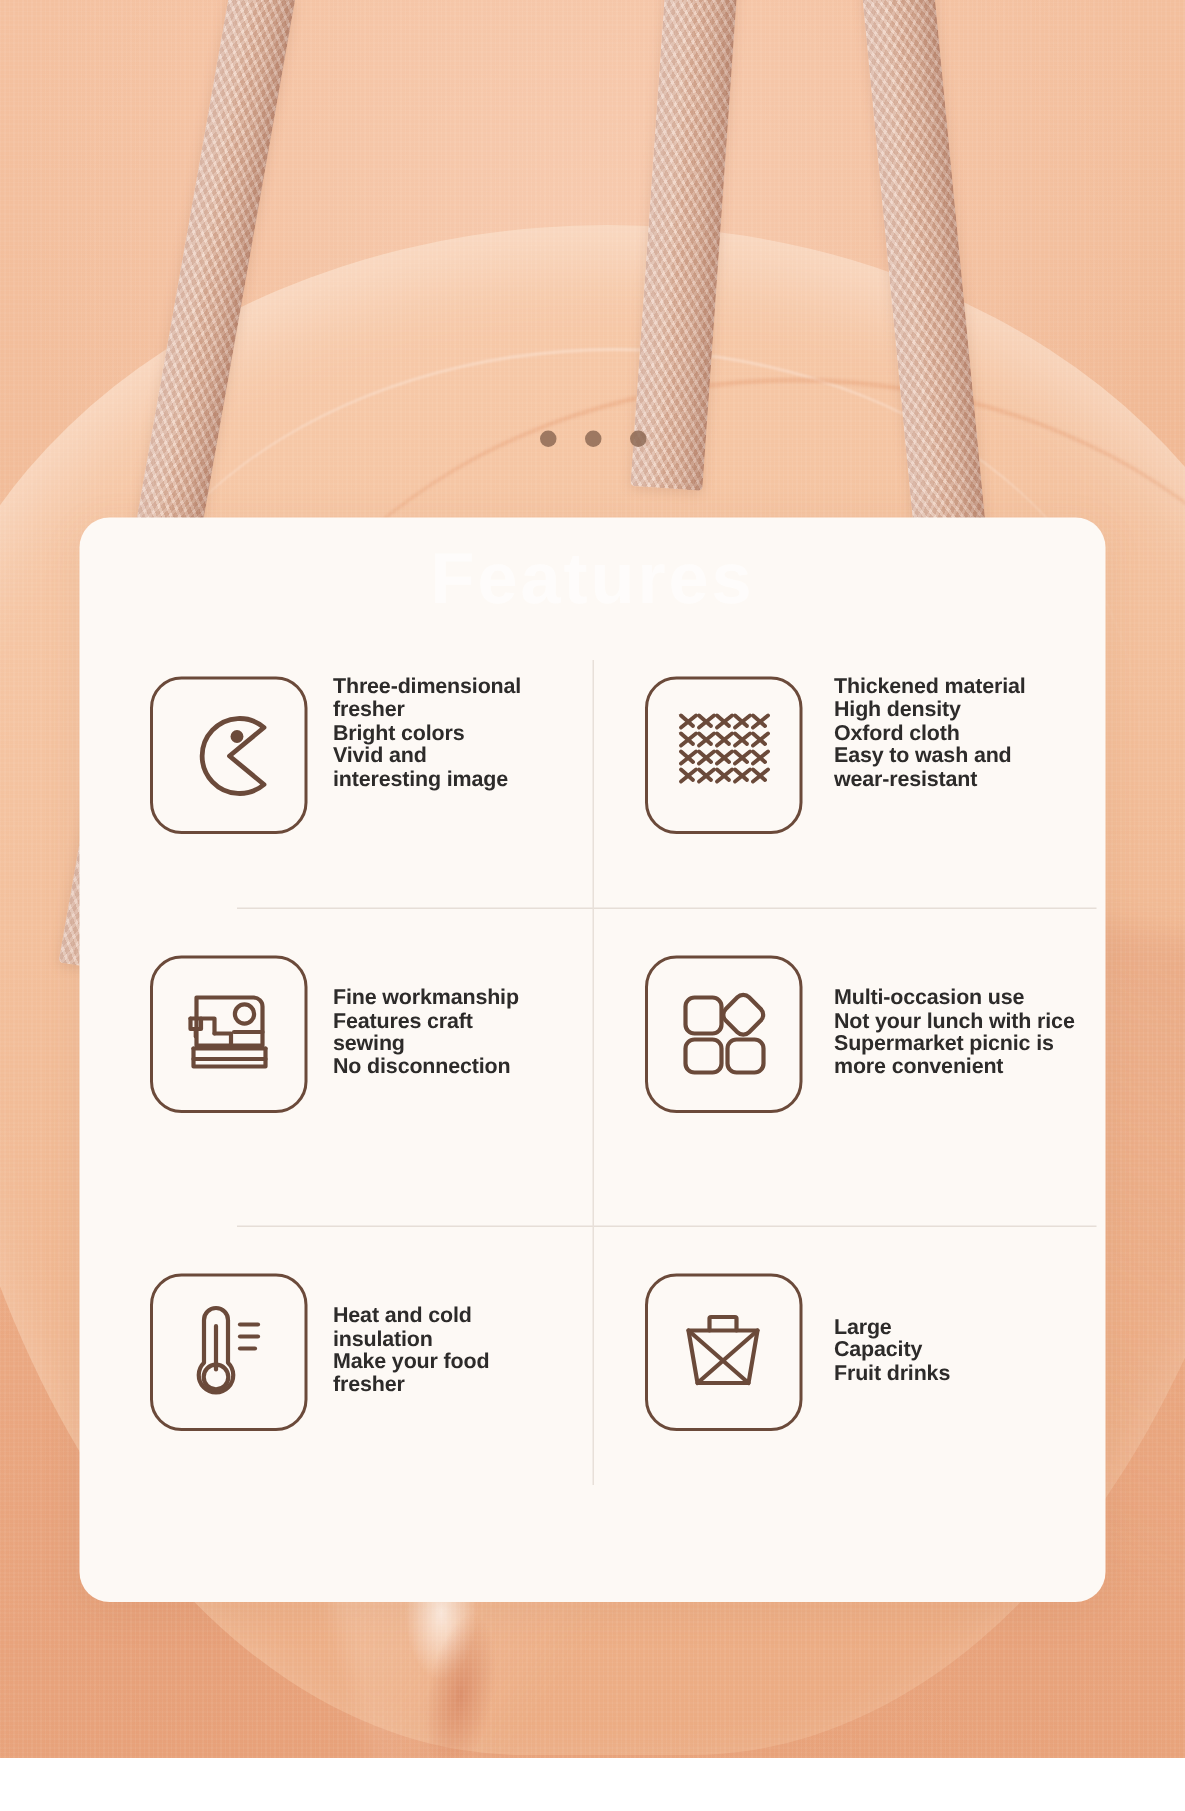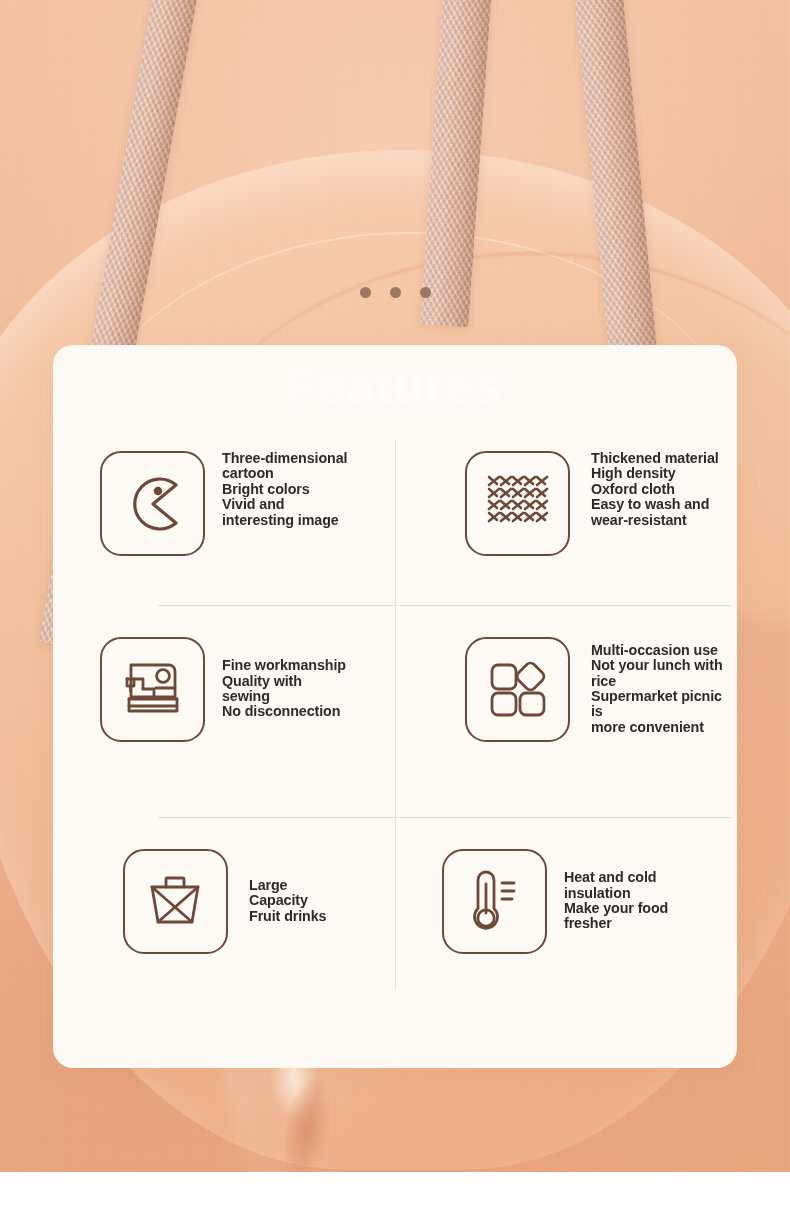--- a/index.html
+++ b/index.html
@@ -119,21 +119,21 @@
     display:grid;
     grid-template-columns:1fr 1fr;
     grid-template-rows:166px 212px 212px;
   }
   .cell{
     display:flex;align-items:center;
     padding:0 0 0 47px;
     box-sizing:border-box;
     position:relative;
   }
-  .cell.col-right{padding-left:70px;}
+  .cell.col-right{padding-left:35px;}
   .cell.r1{align-items:flex-start;padding-top:34px;}
 
   .icon-box{
     width:101px;height:101px;flex:0 0 101px;
     border:2px solid #6b4staticcolor;
     border:2px solid #6b4a3a;
     border-radius:21px;
     display:flex;align-items:center;justify-content:center;
     background:transparent;
   }
@@ -197,21 +197,21 @@
     <div class="grid">
 
       <div class="cell r1">
         <div class="icon-box">
           <svg width="64" height="64" viewBox="0 0 64 64" fill="none" stroke="#6b4a3a" stroke-width="3.2" stroke-linecap="round" stroke-linejoin="round">
             <path d="M55 13 A25 25 0 1 0 55 51 L32 32 Z"></path>
             <circle cx="37" cy="19" r="4.3" fill="#6b4a3a" stroke="none"></circle>
           </svg>
         </div>
         <div class="feature-text">Three-dimensional
-cartoon
+fresher
 Bright colors
 Vivid and
 interesting image</div>
       </div>
 
       <div class="cell col-right r1">
         <div class="icon-box">
           <svg width="66" height="58" viewBox="0 0 66 58" fill="none" stroke="#6b4a3a" stroke-width="2.6" stroke-linecap="round">
             <g>
               <path d="M4 10 L14 2"></path>
@@ -280,66 +280,66 @@
             <path d="M6 20 V27 H13 V20"></path>
             <path d="M9.5 27 V32"></path>
             <path d="M22 30 H33 V38"></path>
             <path d="M35 29 H54"></path>
             <path d="M8 40 H56"></path>
             <path d="M8 40 V52 H56 V40"></path>
             <path d="M8 47 H56"></path>
           </svg>
         </div>
         <div class="feature-text">Fine workmanship
-Quality with
+Features craft
 sewing
 No disconnection</div>
       </div>
 
       <div class="cell col-right">
         <div class="icon-box">
           <svg width="64" height="60" viewBox="0 0 64 60" fill="none" stroke="#6b4a3a" stroke-width="2.8" stroke-linejoin="round">
             <rect x="6" y="6" width="24" height="24" rx="6"></rect>
             <rect x="6" y="34" width="24" height="22" rx="6"></rect>
             <rect x="34" y="34" width="24" height="22" rx="6"></rect>
             <rect x="33.5" y="6.5" width="22" height="22" rx="5.5" transform="rotate(45 44.5 17.5)"></rect>
           </svg>
         </div>
         <div class="feature-text">Multi-occasion use
 Not your lunch with rice
 Supermarket picnic is
 more convenient</div>
-      </div>
-
-      <div class="cell col-right">
-        <div class="icon-box">
-          <svg width="62" height="62" viewBox="0 0 62 62" fill="none" stroke="#6b4a3a" stroke-width="2.8" stroke-linecap="round" stroke-linejoin="round">
-            <path d="M21 17 V9 a1 1 0 0 1 1-1 H38 a1 1 0 0 1 1 1 V17"></path>
-            <path d="M7 17 H53 L47 52 H13 Z"></path>
-            <path d="M7 17 L47 52"></path>
-            <path d="M53 17 L13 52"></path>
-          </svg>
-        </div>
-        <div class="feature-text">Large
-Capacity
-Fruit drinks</div>
       </div>
 
       <div class="cell">
         <div class="icon-box">
           <svg width="62" height="66" viewBox="0 0 62 66" fill="none" stroke="#6b4a3a" stroke-width="2.8" stroke-linecap="round" stroke-linejoin="round">
             <path d="M30 40.5 V12 a8 8 0 0 0-16 0 V40.5 a11.5 11.5 0 1 0 16 0 Z"></path>
             <circle cx="22" cy="50" r="8.2"></circle>
             <path d="M22 45 V16"></path>
             <path d="M38 15 H50"></path>
             <path d="M38 23 H50"></path>
             <path d="M38 31 H48"></path>
           </svg>
         </div>
         <div class="feature-text">Heat and cold
 insulation
 Make your food
 fresher</div>
       </div>
 
+      <div class="cell col-right">
+        <div class="icon-box">
+          <svg width="62" height="62" viewBox="0 0 62 62" fill="none" stroke="#6b4a3a" stroke-width="2.8" stroke-linecap="round" stroke-linejoin="round">
+            <path d="M21 17 V9 a1 1 0 0 1 1-1 H38 a1 1 0 0 1 1 1 V17"></path>
+            <path d="M7 17 H53 L47 52 H13 Z"></path>
+            <path d="M7 17 L47 52"></path>
+            <path d="M53 17 L13 52"></path>
+          </svg>
+        </div>
+        <div class="feature-text">Large
+Capacity
+Fruit drinks</div>
+      </div>
+
     </div>
   </div>
 </div>
 
 </body></html>

